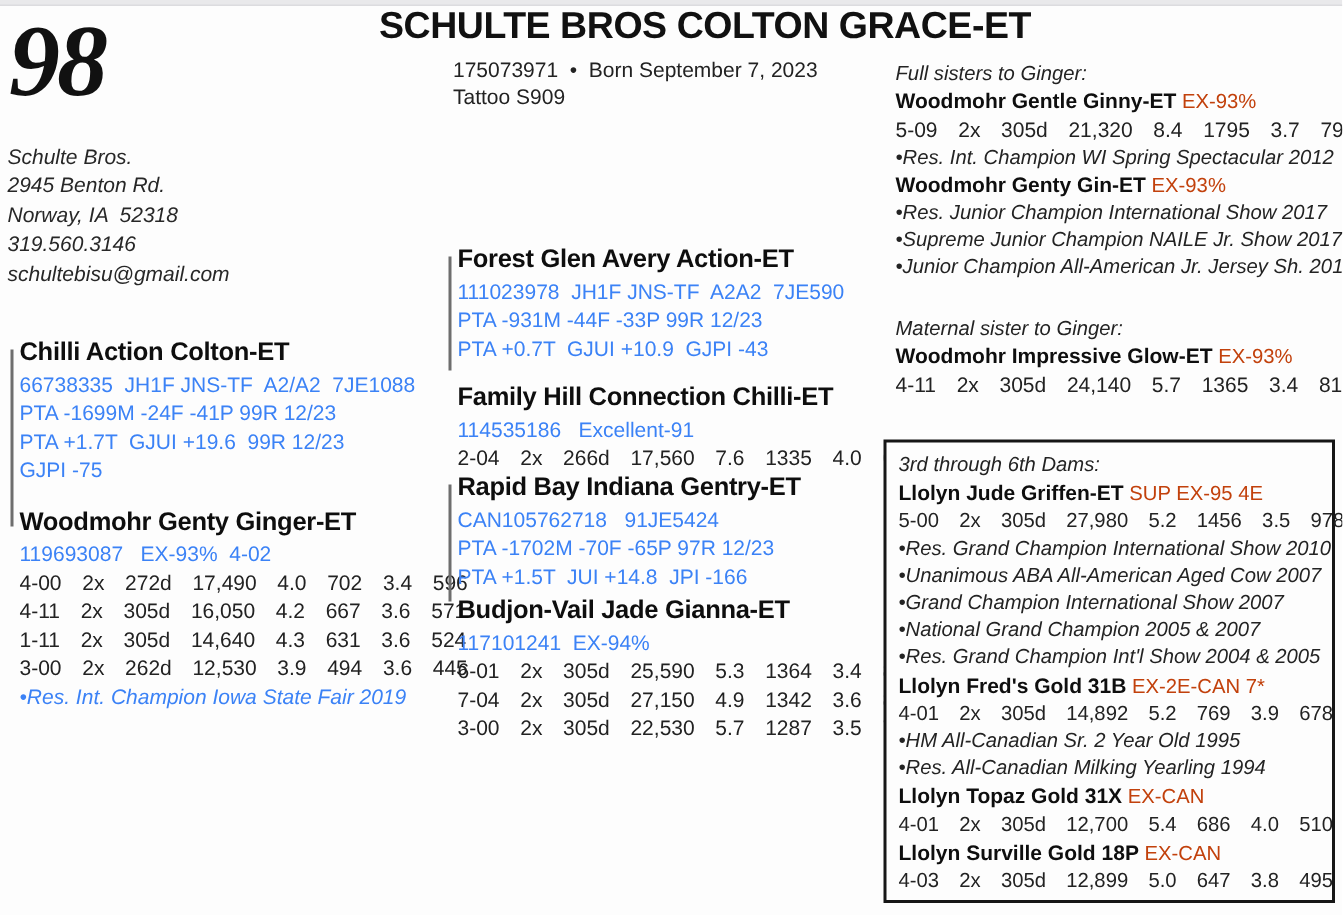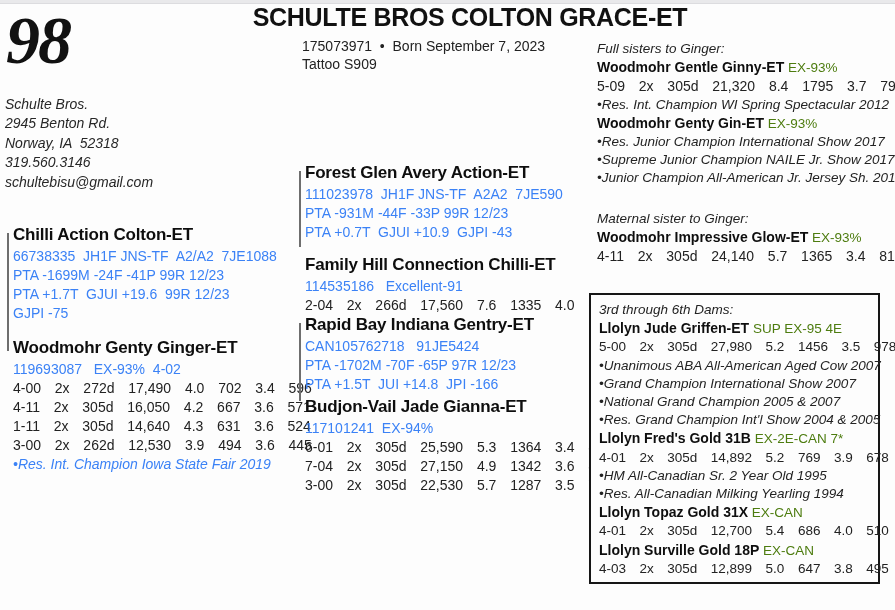--- a/index.html
+++ b/index.html
@@ -15,24 +15,24 @@
   .title{font-weight:bold;font-size:25px;letter-spacing:-0.3px;color:#111;text-align:center;}
   .sub{font-size:14px;line-height:18px;color:#222;}
   .consignor{font-style:italic;font-size:14px;line-height:19.4px;color:#272727;}
   .h{font-weight:bold;font-size:17px;line-height:21px;color:#0e0e0e;letter-spacing:-0.2px;margin-bottom:2px;}
   .b{font-size:14px;line-height:19px;color:#3b82f6;}
   .rec{font-size:14px;line-height:19px;color:#222;word-spacing:3px;}
   .it{font-style:italic;}
   .vline{width:2px;background:#6e6e6e;}
   .rc{font-size:13.5px;line-height:18px;color:#232323;}
   .rc .nm,.bx .nm{font-weight:bold;font-size:14px;color:#0e0e0e;}
-  .rc .gr,.bx .gr{font-size:13.5px;color:#4d7c0f;}
+  .rc .gr,.bx .gr{font-size:13.5px;color:#c2410c;}
   .nmline{white-space:pre;}
   .bx{
-    border:2px solid #161616;padding:6px 6px 4px 8px;
+    border:2px solid #161616;padding:6px 16px 4px 8px;
     font-size:13.5px;line-height:18.2px;color:#232323;background:#fdfdfd;
   }
   .bx .rec{font-size:13.5px;line-height:18.2px;}
 </style>
 </head>
 <body>
 
 <div class="page">
   <div class="top-edge"></div>
 
@@ -111,20 +111,21 @@
     <div class="it pre">Maternal sister to Ginger:</div>
     <div class="nmline"><span class="nm">Woodmohr Impressive Glow-ET</span><span> </span><span class="gr">EX-93%</span></div>
     <div class="rec pre">4-11  2x  305d  24,140  5.7  1365  3.4  817</div>
   </div>
 
   <div class="abs bx" style="left:589px;top:293px;width:273px;">
     <div class="it pre">3rd through 6th Dams:</div>
 
     <div class="nmline"><span class="nm">Llolyn Jude Griffen-ET</span><span> </span><span class="gr">SUP EX-95 4E</span></div>
     <div class="rec pre">5-00  2x  305d  27,980  5.2  1456  3.5  978</div>
+    <div class="it pre">•Res. Grand Champion International Show 2010</div>
     <div class="it pre">•Unanimous ABA All-American Aged Cow 2007</div>
     <div class="it pre">•Grand Champion International Show 2007</div>
     <div class="it pre">•National Grand Champion 2005 &amp; 2007</div>
     <div class="it pre">•Res. Grand Champion Int'l Show 2004 &amp; 2005</div>
 
     <div class="nmline"><span class="nm">Llolyn Fred's Gold 31B</span><span> </span><span class="gr">EX-2E-CAN 7*</span></div>
     <div class="rec pre">4-01  2x  305d  14,892  5.2  769  3.9  678</div>
     <div class="it pre">•HM All-Canadian Sr. 2 Year Old 1995</div>
     <div class="it pre">•Res. All-Canadian Milking Yearling 1994</div>
 

